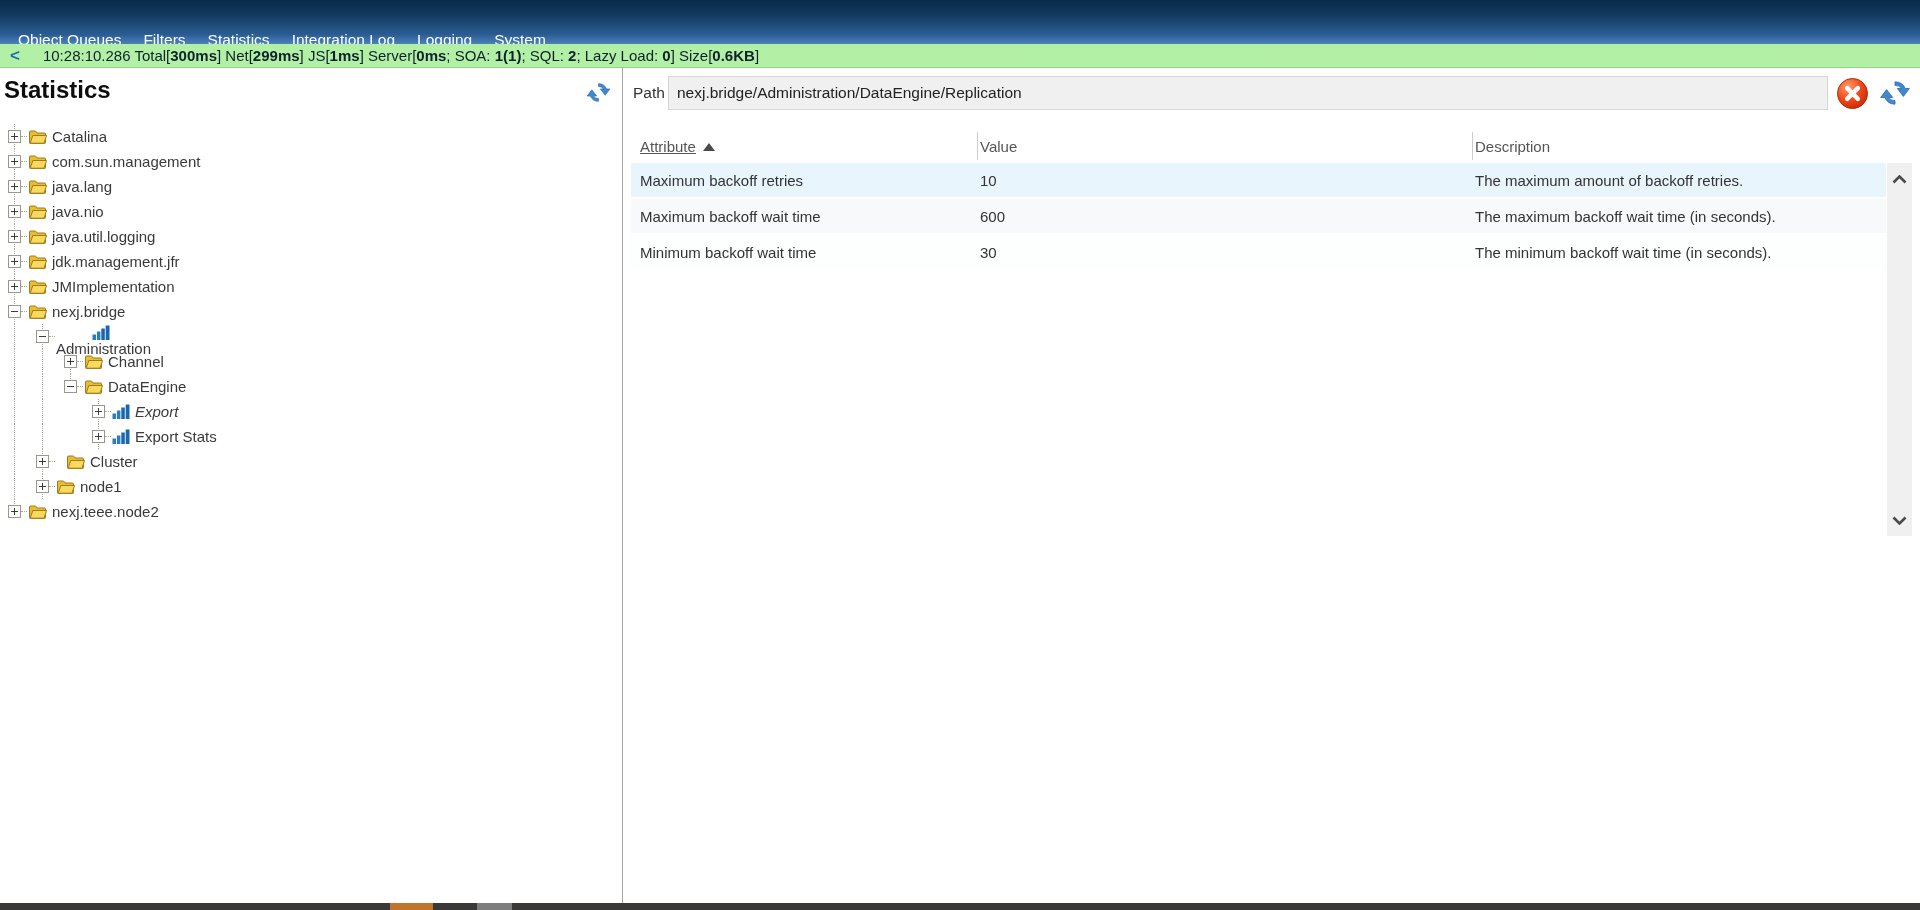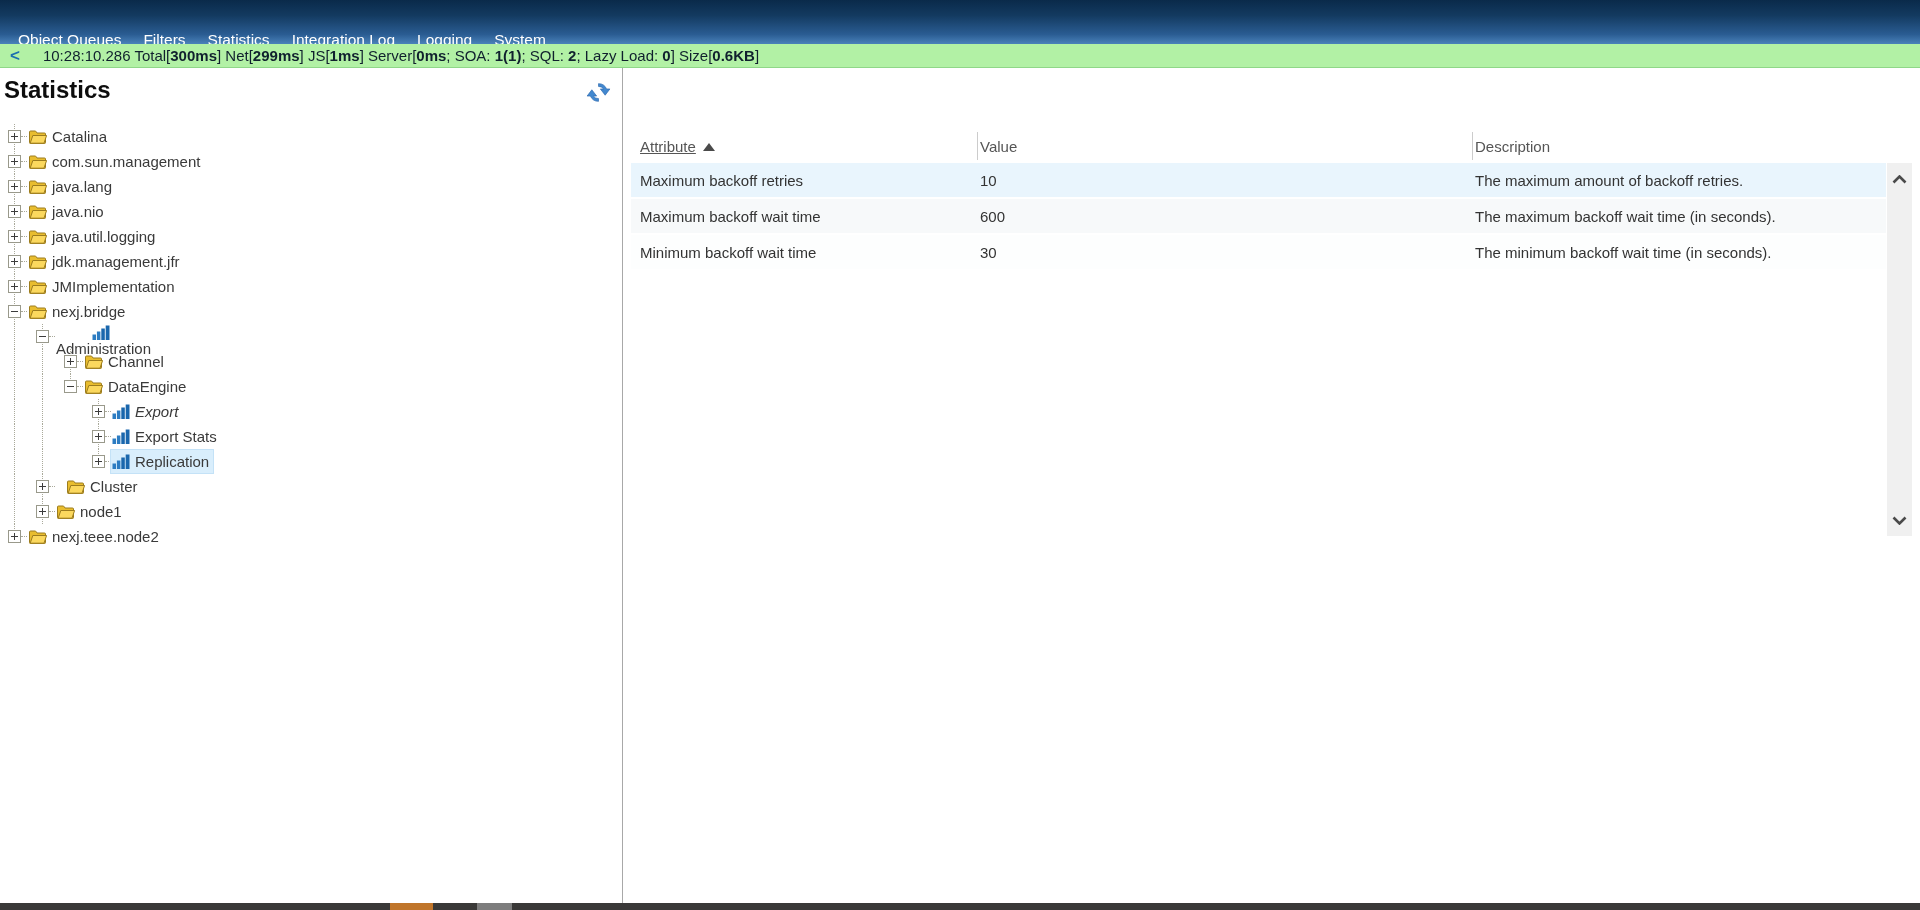--- a/index.html
+++ b/index.html
@@ -323,39 +323,20 @@
   <rect x="4.9" y="6.5" width="3.5" height="8.5" fill="#2c7cc2"></rect>
   <rect x="9.3" y="3.5" width="3.5" height="11.5" fill="#1a67ad"></rect>
   <rect x="13.7" y="0.5" width="3.8" height="14.5" fill="#1a67ad"></rect>
 </svg>
         <span class="tlabel">Export Stats</span>
       </span>
     </div>
     <div class="tree-row">
       <span class="guide full" style="left: 14px;"></span>
       <span class="guide full" style="left: 42px;"></span>
-      <span class="guide top" style="left: 98px;"></span>
-      <span class="hconn" style="left: 105px; width: 6px;"></span>
-      <span class="expander" style="left: 92px;">
-        <span class="h"></span>
-        <span class="v"></span>
-      </span>
-      <span class="tnode selected" style="left: 111px;">
-        <svg width="18" height="15" viewBox="0 0 18 15">
-  <rect x="0.5" y="9.5" width="3.5" height="5.5" fill="#2c7cc2"></rect>
-  <rect x="4.9" y="6.5" width="3.5" height="8.5" fill="#2c7cc2"></rect>
-  <rect x="9.3" y="3.5" width="3.5" height="11.5" fill="#1a67ad"></rect>
-  <rect x="13.7" y="0.5" width="3.8" height="14.5" fill="#1a67ad"></rect>
-</svg>
-        <span class="tlabel">Replication</span>
-      </span>
-    </div>
-    <div class="tree-row">
-      <span class="guide full" style="left: 14px;"></span>
-      <span class="guide full" style="left: 42px;"></span>
       <span class="hconn" style="left: 49px; width: 6px;"></span>
       <span class="expander" style="left: 36px;">
         <span class="h"></span>
         <span class="v"></span>
       </span>
       <span class="tnode" style="left: 65px;">
         <svg width="19" height="16" viewBox="0 0 19 16">
   <path d="M1.5 13.5 L1.5 3 Q1.5 2 2.5 2 L7 2 Q7.8 2 8.2 2.7 L9 4 L16.5 4 Q17.5 4 17.5 5 L17.5 13.5 Q17.5 14.5 16.5 14.5 L2.5 14.5 Q1.5 14.5 1.5 13.5 Z" fill="#e9bd2e" stroke="#9c7c1e"></path>
   <path d="M2.2 14.2 L4.8 6.5 L18.6 6.5 L16 14.2 Z" fill="#fbd85e" stroke="#9c7c1e"></path>
 </svg>
@@ -391,20 +372,39 @@
   <path d="M2.2 14.2 L4.8 6.5 L18.6 6.5 L16 14.2 Z" fill="#fbd85e" stroke="#9c7c1e"></path>
 </svg>
         <span class="tlabel">nexj.teee.node2</span>
       </span>
     </div>
   </div>
 
 <div class="vdivider"></div>
 
 <div class="right-panel">
+  <div class="path-row">
+    <span class="path-label">Path</span>
+    <input class="path-input" type="text" value="nexj.bridge/Administration/DataEngine/Replication" style="">
+    <span class="icon-btn close-btn" id="closeBtn"><svg width="33" height="33" viewBox="0 0 34 34">
+  <defs>
+            <radialGradient id="redg" cx="35%" cy="28%" r="80%">
+    <stop offset="0%" stop-color="#ff9e6a"></stop>
+              <stop offset="55%" stop-color="#f0481c"></stop>
+              <stop offset="100%" stop-color="#c62900"></stop>
+  </radialGradient>
+          </defs>
+  <circle cx="17" cy="17" r="15.5" fill="url(#redg)" stroke="#a83010" stroke-width="1"></circle>
+  <path d="M11.5 11.5 L22.5 22.5 M22.5 11.5 L11.5 22.5" stroke="#ffffff" stroke-width="4.6" stroke-linecap="round"></path>
+</svg></span>
+    <span class="icon-btn right-refresh" id="rightRefresh"><svg width="34" height="34" viewBox="0 0 32 32">
+  <path d="M16 5.5 a10.5 10.5 0 0 1 9.6 6.3 L29.5 11.8 l-5.6 7.4 -5.7-7.4 h3.9 A7.2 7.2 0 0 0 16 8.8 Z" fill="#4288cf" stroke="#2f6cb0" stroke-width="0.8"></path>
+  <path d="M16 26.5 a10.5 10.5 0 0 1 -9.6 -6.3 L2.5 20.2 l5.6-7.4 5.7 7.4 h-3.9 A7.2 7.2 0 0 0 16 23.2 Z" fill="#4288cf" stroke="#2f6cb0" stroke-width="0.8"></path>
+</svg></span>
+  </div>
 
   <div class="thead" id="thead">
       <span class="col-sep" style="left: 354px;"></span>
       <span class="col-sep" style="left: 849px;"></span>
       <span class="th sorted" style="left: 17px;">
         <span class="lbl">Attribute</span>
         <span class="sort-up"></span>
       </span>
       <span class="th" style="left: 357px;">
         <span class="lbl">Value</span>

